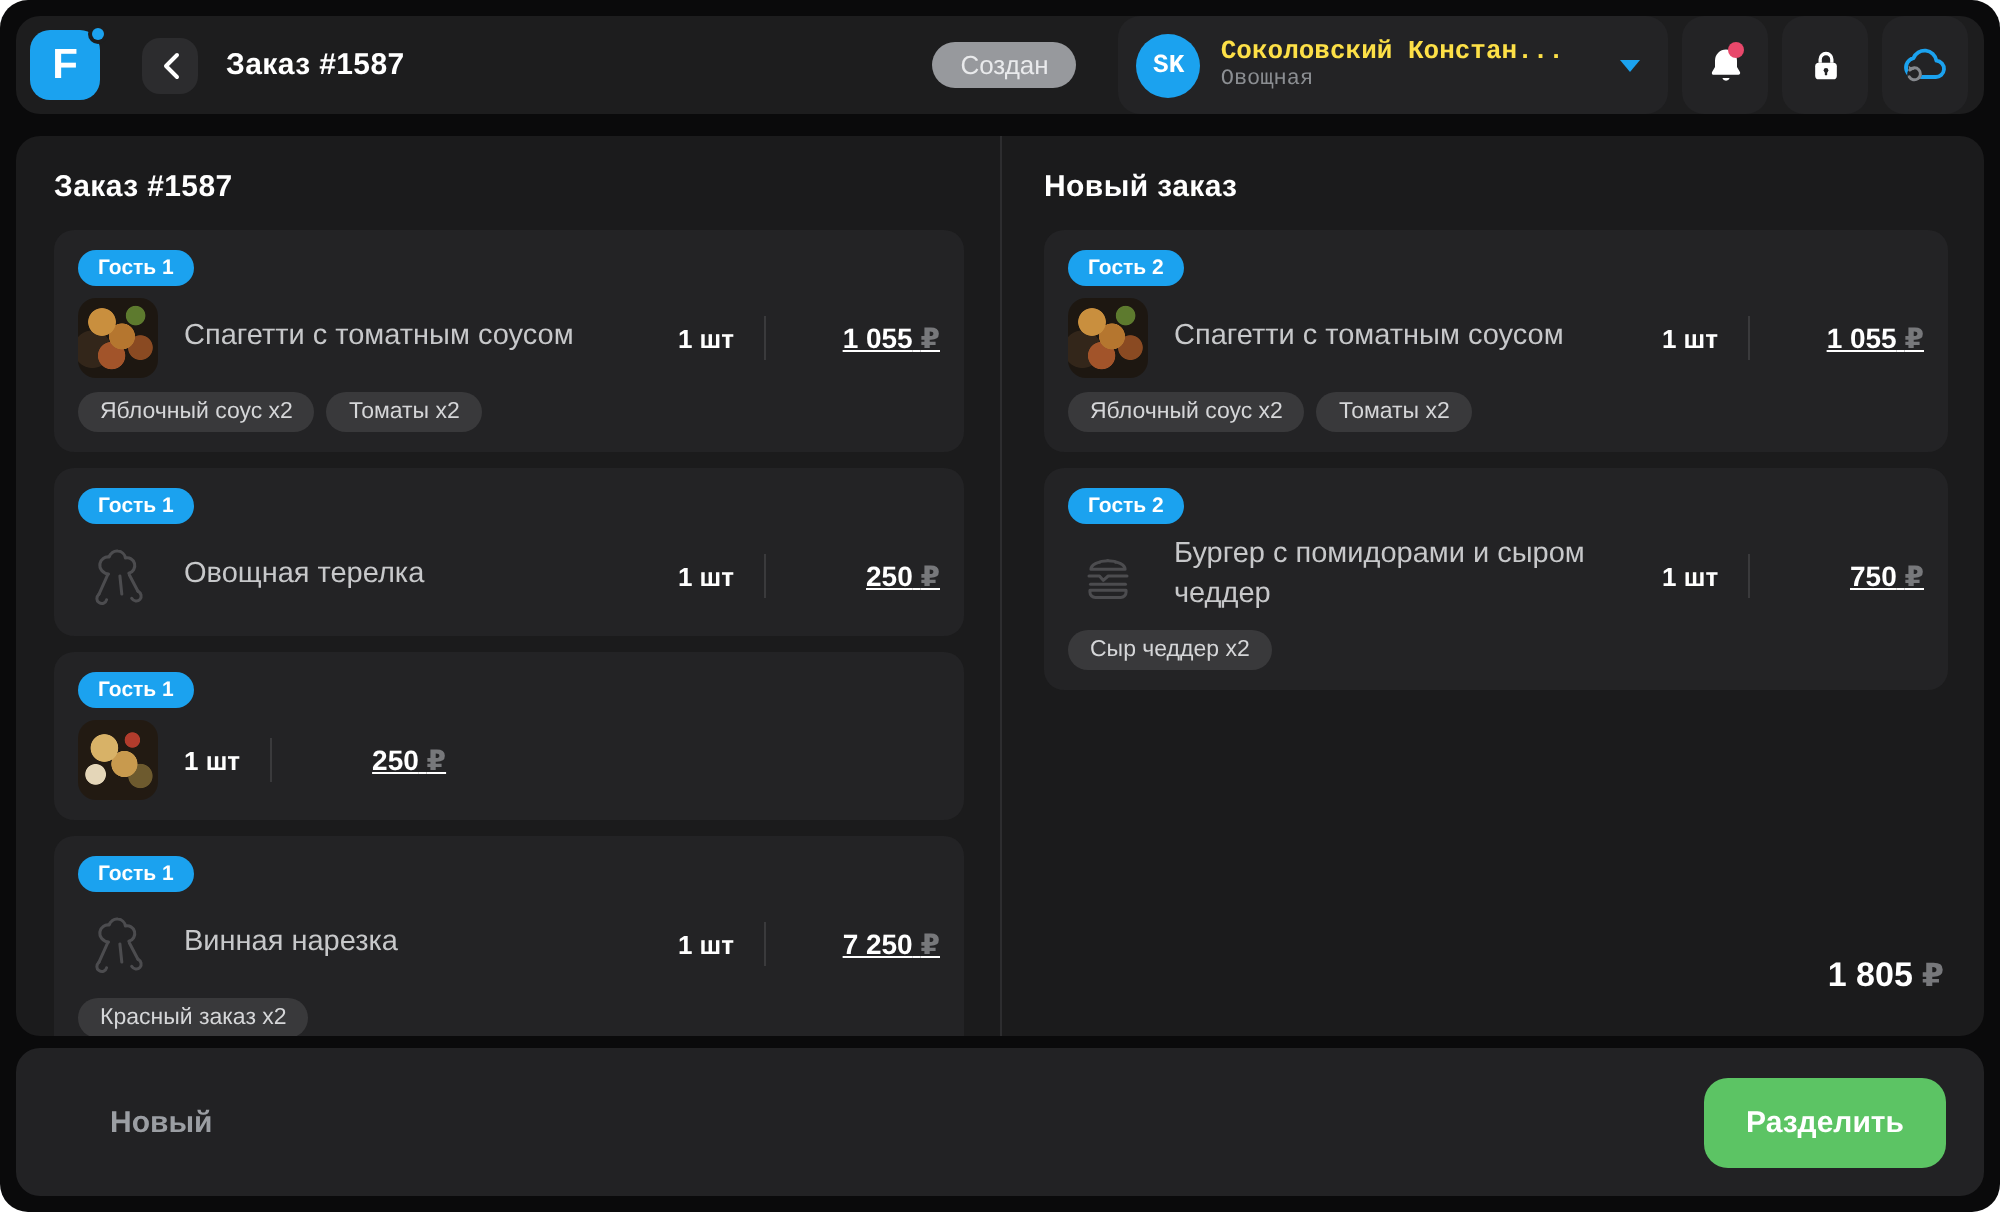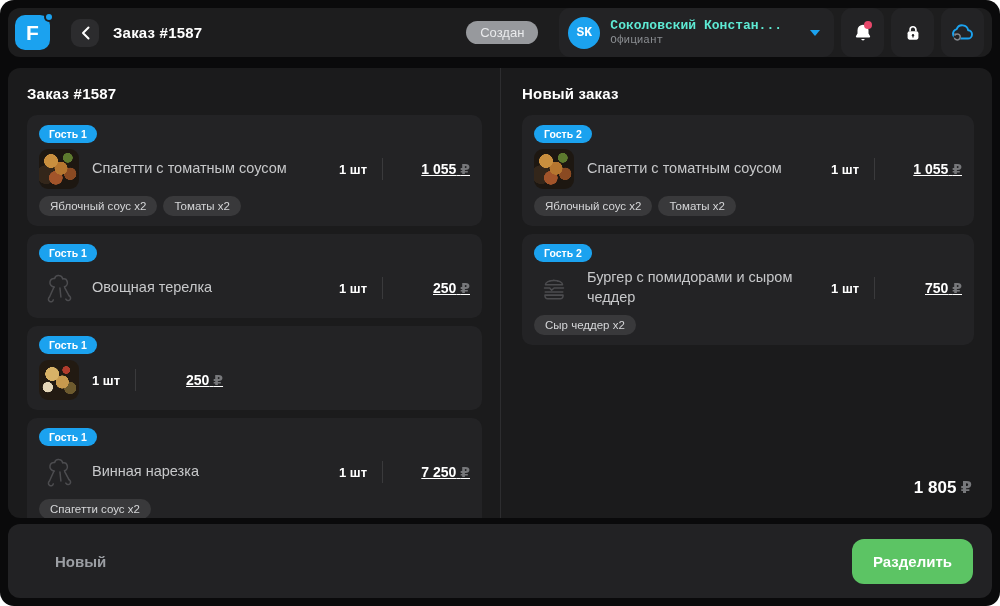--- a/index.html
+++ b/index.html
@@ -9,21 +9,21 @@
   
   .header { height:49px; flex:0 0 49px; background:#1d1d1e; border-radius:12px; display:flex; align-items:center; padding:0 8px 0 7px; }
   .logo { position:relative; width:35px; height:35px; border-radius:10px; background:var(--blue); display:flex; align-items:center; justify-content:center; color:#fff; font-weight:bold; font-size:21px; }
   .logo .dot { position:absolute; top:-1px; right:-2px; width:6px; height:6px; border-radius:50%; background:var(--blue); box-shadow:0 0 0 2px #1d1d1e; }
   .back-btn { width:28px; height:28px; margin-left:21px; border-radius:9px; background:#2c2c2e; border:none; display:flex; align-items:center; justify-content:center; cursor:pointer; }
   .page-title { color:#fff; font-size:15px; font-weight:bold; margin-left:14px; letter-spacing:.2px; }
   .header-right { margin-left:auto; display:flex; align-items:center; gap:7px; }
   .status-pill { background:#97999d; color:#e9eaec; font-size:13px; padding:4px 14px; border-radius:13px; margin-right:14px; }
   .user-chip { height:49px; background:#232325; border-radius:11px; display:flex; align-items:center; padding:0 14px 0 9px; gap:10px; cursor:pointer;font-family:Liberation Mono, monospace; }
   .avatar { width:32px; height:32px; border-radius:50%; background:var(--blue); color:#fff; font-size:13px; font-weight:bold; display:flex; align-items:center; justify-content:center; }
-  .user-name { color:#5eead4; font-size:13px; font-weight:bold; line-height:1.25; }
+  .user-name { color:#fde047; font-size:13px; font-weight:bold; line-height:1.25; }
   .user-role { color:#8b8e92; font-size:11px; line-height:1.25; }
   .chev-down { width:0; height:0; margin-left:18px; border-left:5px solid transparent; border-right:5px solid transparent; border-top:6px solid var(--blue); }
   .icon-btn { position:relative; width:43px; height:49px; background:#232325; border:none; border-radius:11px; display:flex; align-items:center; justify-content:center; cursor:pointer; }
   .bell-dot { position:absolute; top:13px; right:12px; width:8px; height:8px; border-radius:50%; background:var(--red); }
 
   
   .main { flex:1 1 auto; margin-top:11px; background:#1b1b1c; border-radius:12px; display:flex; overflow:hidden; }
   .col { width:50%; display:flex; flex-direction:column; padding:17px 18px 20px 19px; }
   .col.right { border-left:1px solid #2d2d2f; padding-left:21px; }
   .col-title { color:#fff; font-size:15px; font-weight:bold; margin-bottom:13px; letter-spacing:.2px; }
@@ -90,21 +90,21 @@
     </button>
     <div class="page-title">Заказ #1587</div>
 
     <div class="header-right">
       <span class="status-pill">Создан</span>
 
       <div class="user-chip">
         <div class="avatar">SK</div>
         <div>
           <div class="user-name">Соколовский Констан...</div>
-          <div class="user-role">Официант</div>
+          <div class="user-role">Овощная</div>
         </div>
         <span class="chev-down"></span>
       </div>
 
       <button class="icon-btn">
         <svg width="22" height="22" viewBox="0 0 24 24" fill="#fff">
             <path d="M12 3a6 6 0 0 0-6 6v3.6l-1.6 2.7a1 1 0 0 0 .86 1.5h13.5a1 1 0 0 0 .85-1.5L18 12.6V9a6 6 0 0 0-6-6z"></path>
             <path d="M10 18.6a2.1 2.1 0 0 0 4 0z"></path>
           </svg>
         <span class="bell-dot"></span>
@@ -201,21 +201,21 @@
           </g>
         </svg>
 
       </div>
       <div class="item-name">Винная нарезка</div>
       <div class="item-qty">1 шт</div>
       <div class="vdiv"></div>
       <div class="item-price"><span class="pval">7 250</span> <span class="pcur">₽</span></div>
     </div>
     <div class="tags">
-              <span class="tag">Спагетти соус x2</span>
+              <span class="tag">Красный заказ x2</span>
             </div>
   </div>
 </div>
 
     </div>
     <div class="col right">
       <div class="col-title">Новый заказ</div>
       <div class="items" id="right-items">
   <div class="card">
     <span class="guest-badge">Гость 2</span>

